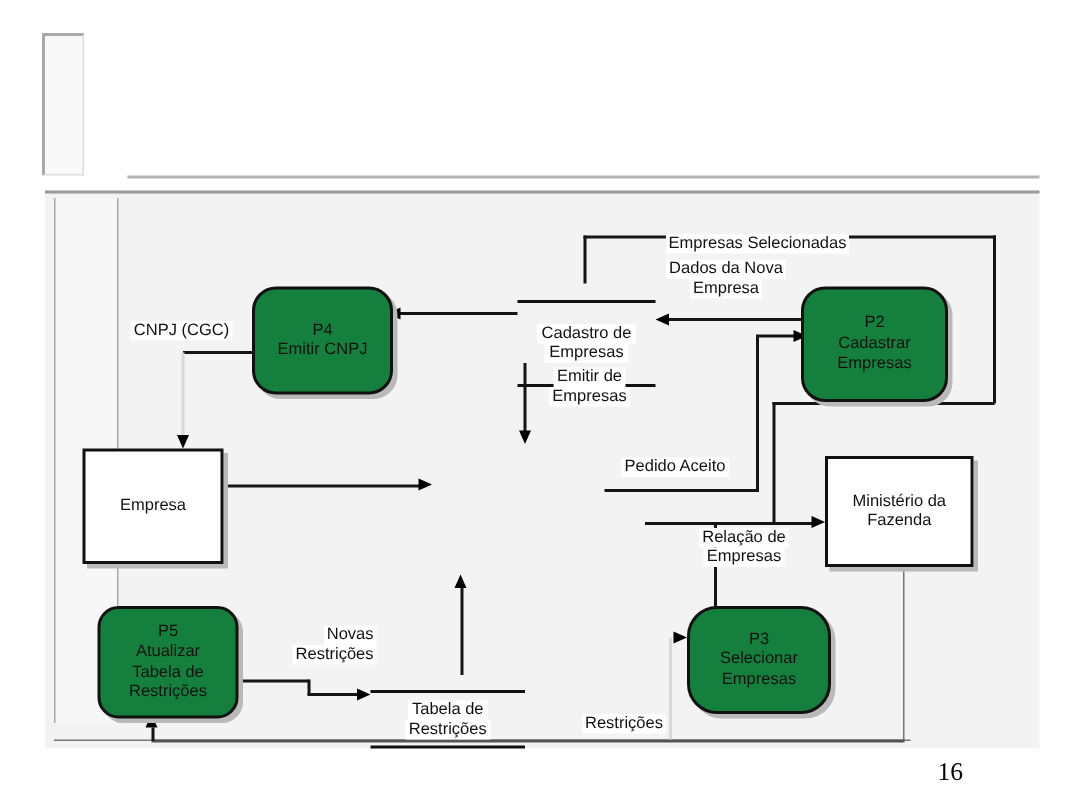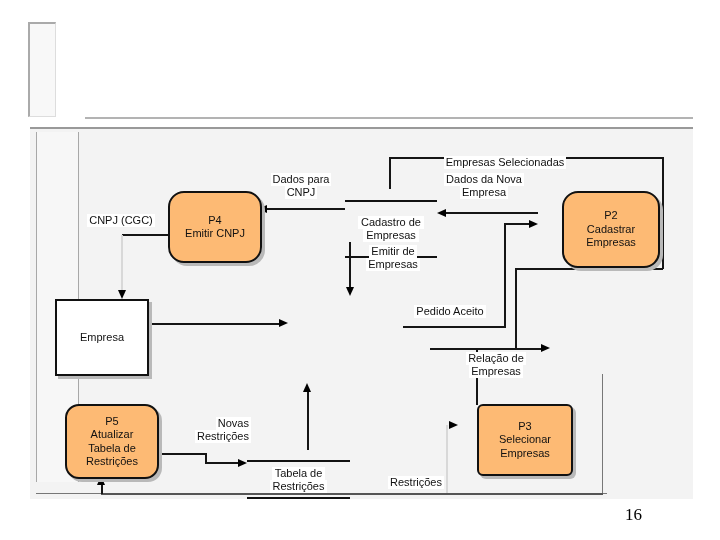--- a/index.html
+++ b/index.html
@@ -19,21 +19,21 @@
                font-size:17px;color:#000;}
   
   .ln{position:absolute;background:#151515;}
   .lng{position:absolute;background:#777;}
   .lnl{position:absolute;background:#d8d8d8;}
   .arr{position:absolute;width:0;height:0;}
   .arr.r{border-top:4px solid transparent;border-bottom:4px solid transparent;border-left:9px solid #000;}
   .arr.l{border-top:4px solid transparent;border-bottom:4px solid transparent;border-right:9px solid #000;}
   .arr.d{border-left:4px solid transparent;border-right:4px solid transparent;border-top:9px solid #000;}
   .arr.u{border-left:4px solid transparent;border-right:4px solid transparent;border-bottom:9px solid #000;}
-  .proc{position:absolute;background:#fdba74;border:2.5px solid #111;border-radius:16px;
+  .proc{position:absolute;background:#15803d;border:2.5px solid #111;border-radius:16px;
         box-shadow:3px 3px 0 #b9b9b9;display:flex;flex-direction:column;align-items:center;
         justify-content:center;font-size:11px;line-height:13.5px;text-align:center;}
   .ent{position:absolute;background:#fff;border:2.5px solid #111;
        box-shadow:3px 3px 0 #b9b9b9;display:flex;flex-direction:column;align-items:center;
        justify-content:center;font-size:11px;line-height:13.5px;text-align:center;}
   .store{position:absolute;border-top:2px solid #111;border-bottom:2px solid #111;
          display:flex;flex-direction:column;align-items:center;justify-content:center;
          font-size:11px;line-height:13px;text-align:center;margin-top:12px;}
   .store span{background:#fff;padding:0 3px;}
   .flb{position:absolute;font-size:11px;line-height:13px;text-align:center;}
@@ -96,56 +96,56 @@
     <div class="ln" style="left:175px;top:333px;width:33px;height:1.5px;"></div>
     <div class="arr r" style="left:208px;top:330px;"></div>
 
     <div class="lnl" style="left:416px;top:296px;width:1.5px;height:68px;"></div>
     <div class="arr r" style="left:419px;top:292px;"></div>
 
     <div class="proc" style="left:138px;top:62px;width:90px;height:68px;">
       <span>P4</span>
       <span>Emitir CNPJ</span>
     </div>
-    <div class="proc" style="left:532px;top:62px;width:94px;height:73px;">
+    <div class="proc" style="left:504px;top:62px;width:94px;height:73px;">
       <span>P2</span>
       <span>Cadastrar</span>
       <span>Empresas</span>
     </div>
     <div class="proc" style="left:35px;top:275px;width:90px;height:71px;border-radius:14px;">
       <span>P5</span>
       <span>Atualizar</span>
       <span>Tabela de</span>
       <span>Restrições</span>
     </div>
-    <div class="proc" style="left:447px;top:275px;width:92px;height:68px;border-radius:6px;">
+    <div class="proc" style="left:428px;top:275px;width:92px;height:68px;border-radius:20px;">
       <span>P3</span>
       <span>Selecionar</span>
       <span>Empresas</span>
     </div>
 
     <div class="ent" style="left:25px;top:170px;width:90px;height:73px;">
       <span>Empresa</span>
+    </div>
+    <div class="ent" style="left:520px;top:175px;width:95px;height:70px;">
+      <span>Ministério da</span>
+      <span>Fazenda</span>
     </div>
 
     <div class="store" style="left:315px;top:59px;width:92px;height:54px;">
       <span>Cadastro de</span>
       <span>Empresas</span>
     </div>
     <div class="store" style="left:217px;top:319px;width:103px;height:35px;">
       <span>Tabela de</span>
       <span>Restrições</span>
     </div>
 
     <div class="flb" style="left:398px;top:12px;width:154px;margin-top:15px;">
       <span>Empresas Selecionadas</span>
-    </div>
-    <div class="flb" style="left:228px;top:44px;width:86px;">
-      <span>Dados para</span><br>
-      <span>CNPJ</span>
     </div>
     <div class="flb" style="left:400px;top:44px;width:108px;">
       <span>Dados da Nova</span><br>
       <span>Empresa</span>
     </div>
     <div class="flb" style="left:48px;top:85px;width:86px;">
       <span>CNPJ (CGC)</span>
     </div>
     <div class="flb" style="left:322px;top:116px;width:82px;">
       <span>Emitir de</span><br>

